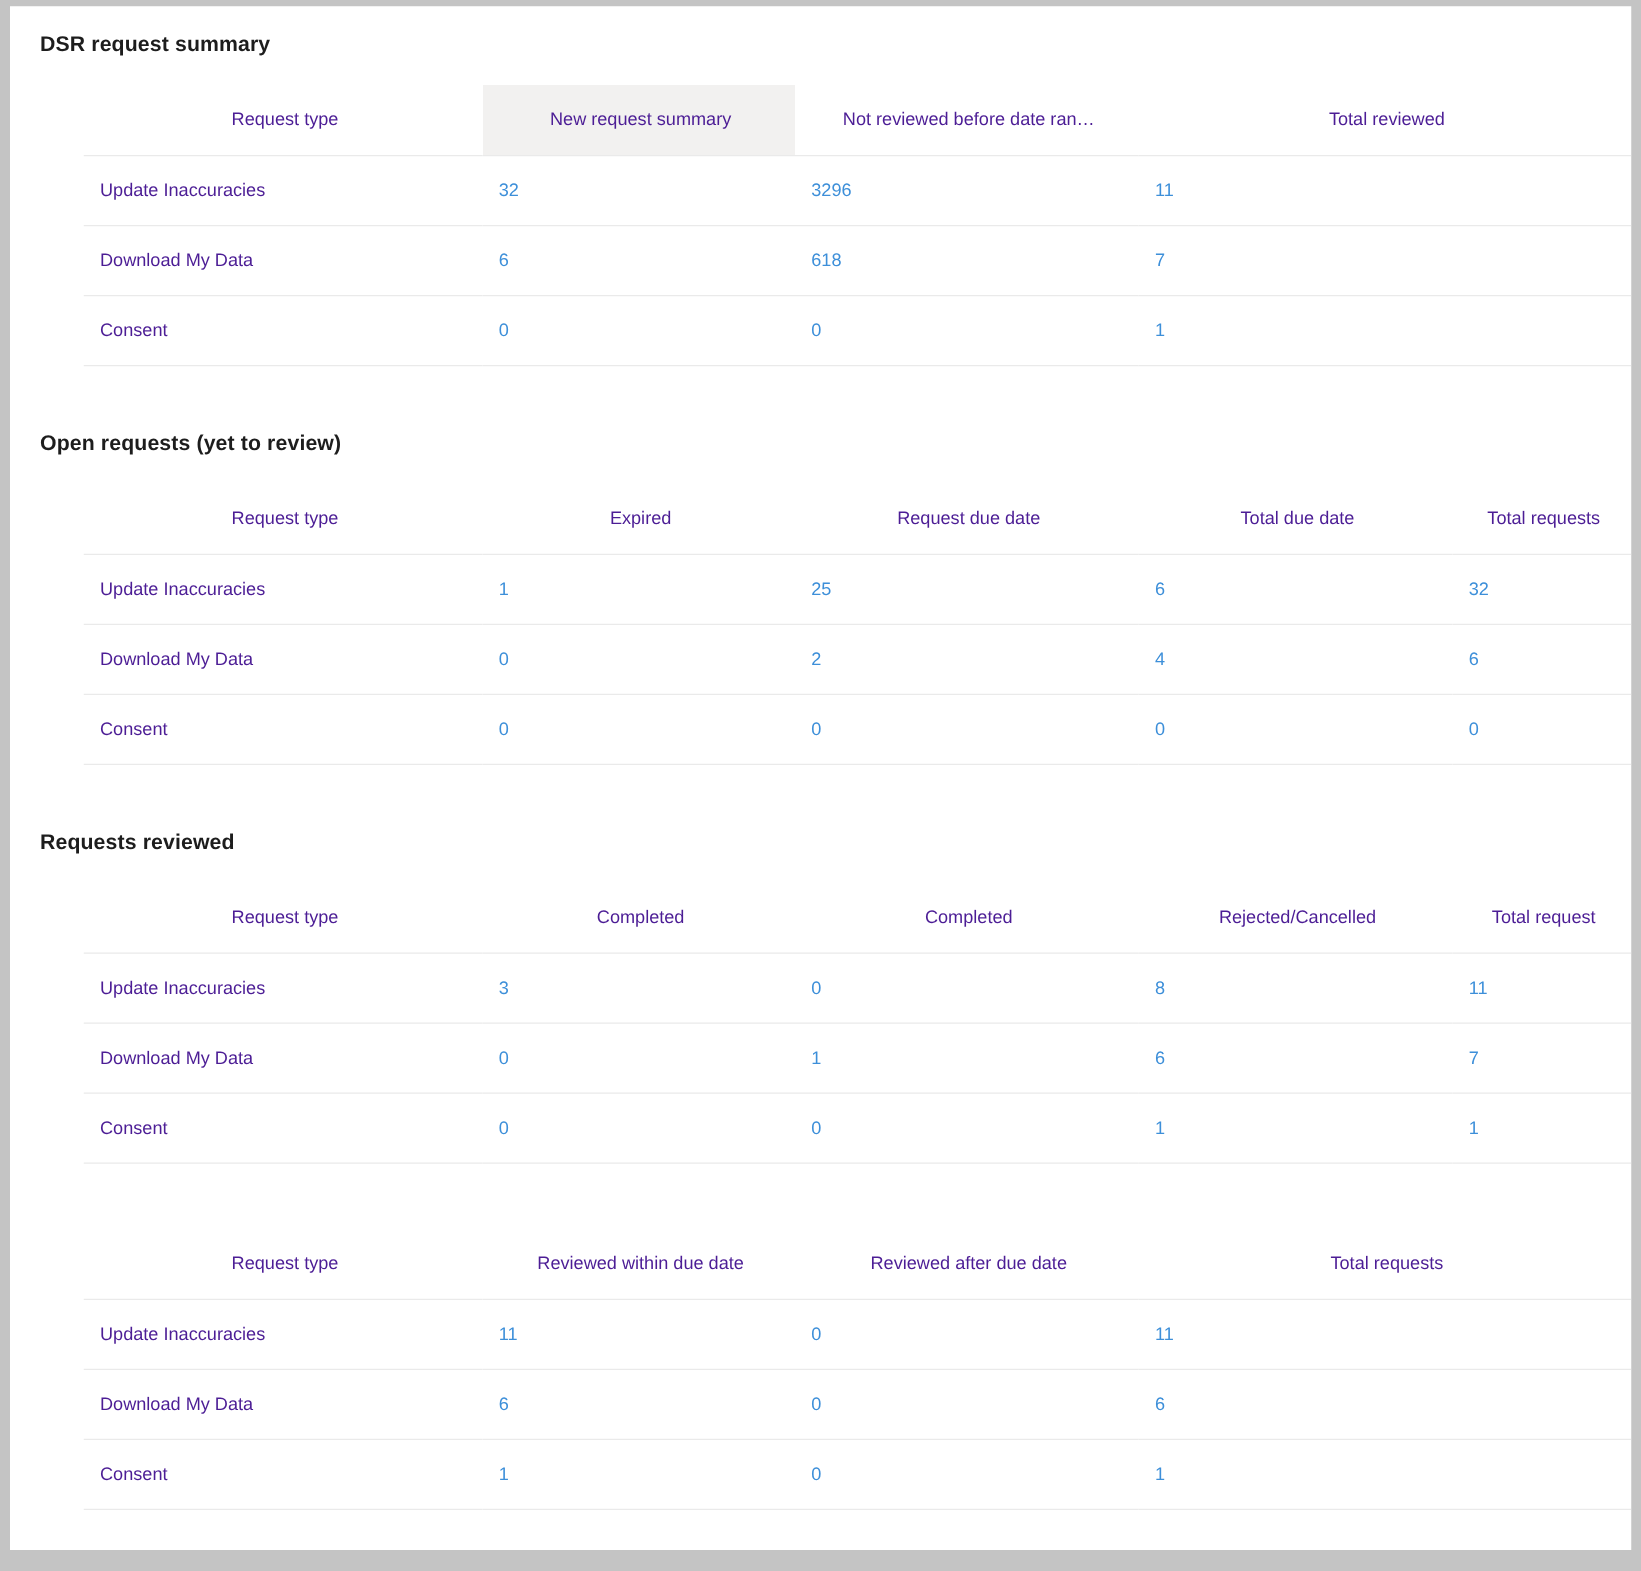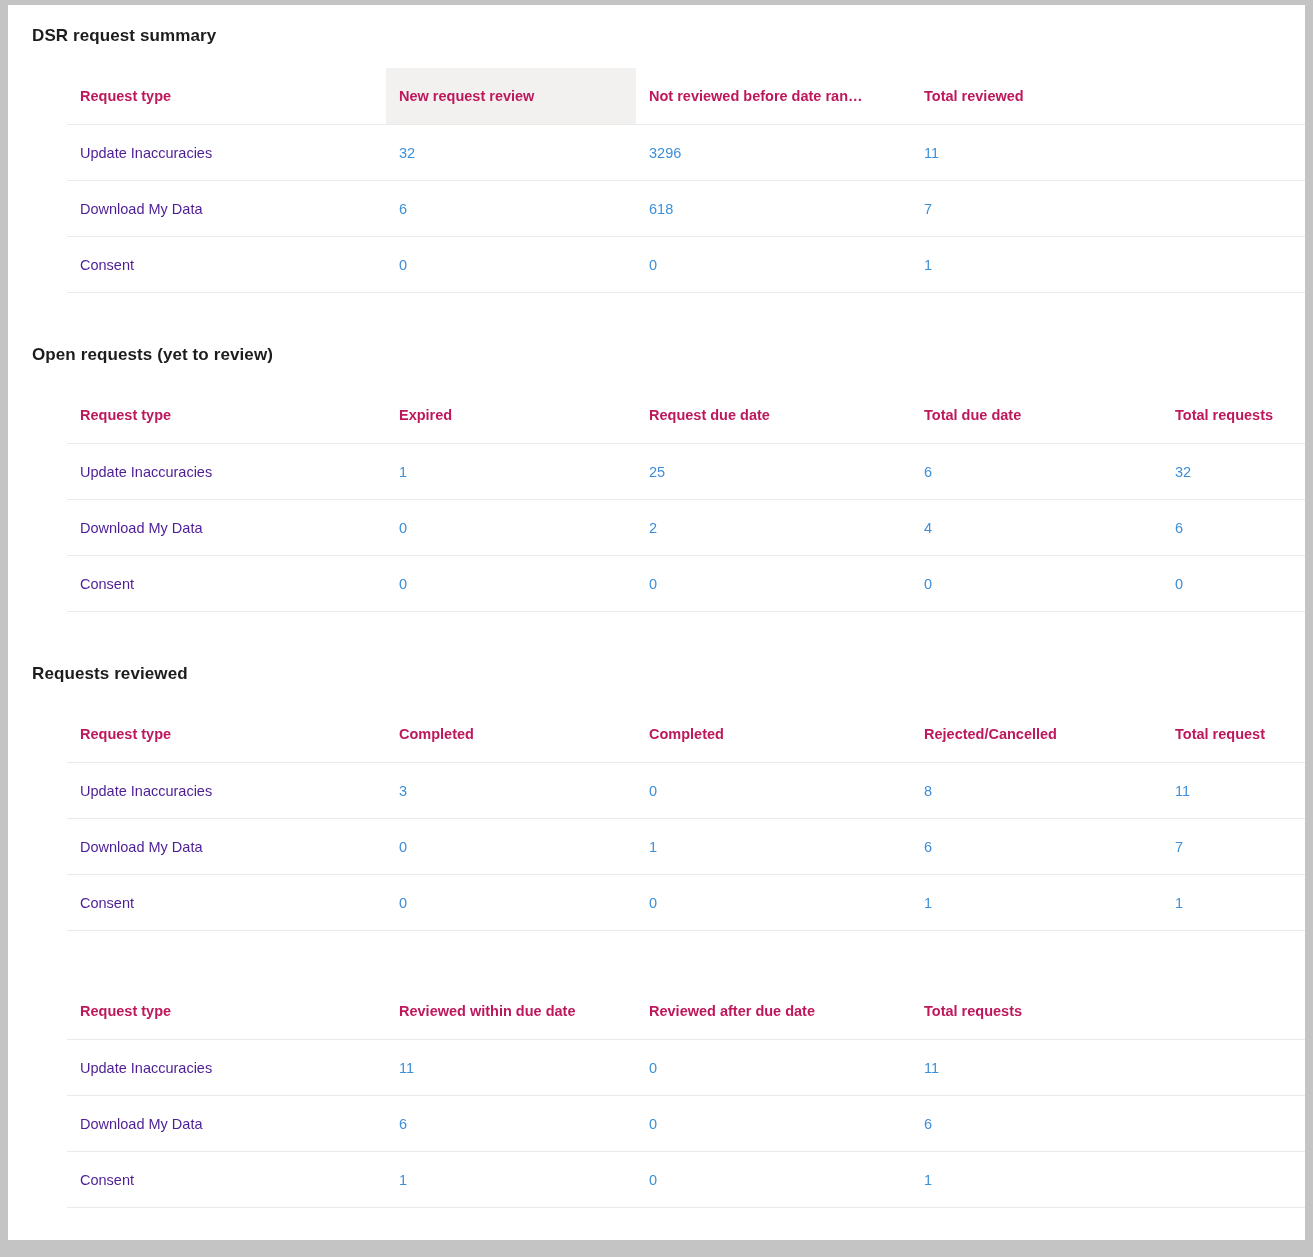--- a/index.html
+++ b/index.html
@@ -32,23 +32,23 @@
     letter-spacing: 0.1px;
     padding: 0 0 0 24px;
   }
   .table {
     width: 100%;
     border-collapse: collapse;
     table-layout: fixed;
     font-size: 14.5px;
   }
   .table th {
-    text-align: left;
-    font-weight: bold;
-    color: #be185d;
+    text-align: center;
+    font-weight: normal;
+    color: #4c1d95;
     font-size: 14.5px;
     padding: 0;
     height: 56px;
     vertical-align: middle;
     white-space: nowrap;
     overflow: hidden;
     text-overflow: ellipsis;
   }
   .table th .th-inner {
     display: block;
@@ -125,21 +125,21 @@
             <col class="col-t1-c2">
             <col class="col-t1-c3">
             <col class="col-t1-c4">
         </colgroup>
         <thead>
           <tr>
             <th>
                 <span class="th-inner">Request type</span>
               </th>
             <th class="highlight">
-                <span class="th-inner">New request review</span>
+                <span class="th-inner">New request summary</span>
               </th>
             <th>
                 <span class="th-inner">Not reviewed before date ran…</span>
               </th>
             <th>
                 <span class="th-inner">Total reviewed</span>
               </th>
           </tr>
         </thead>
         <tbody>

